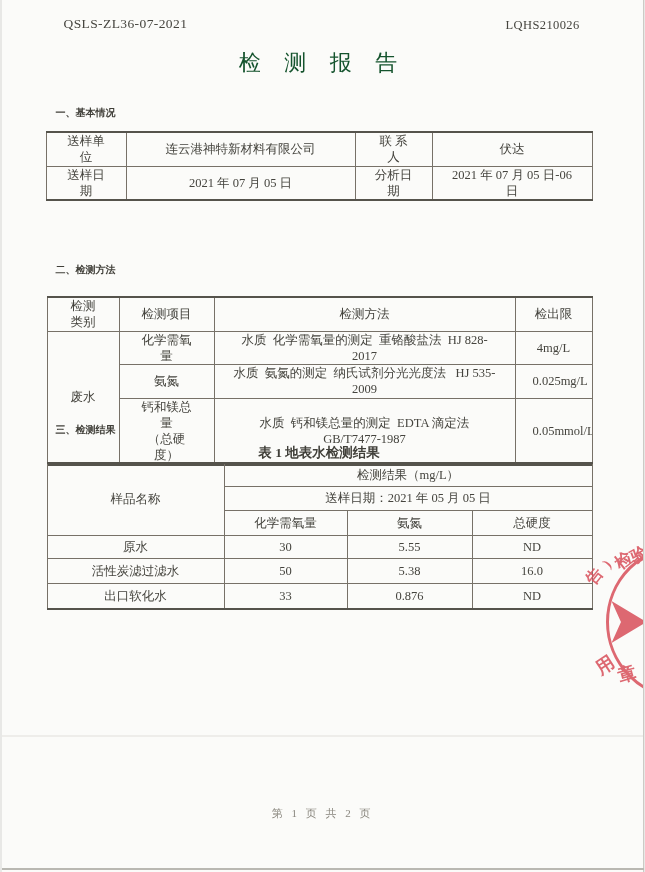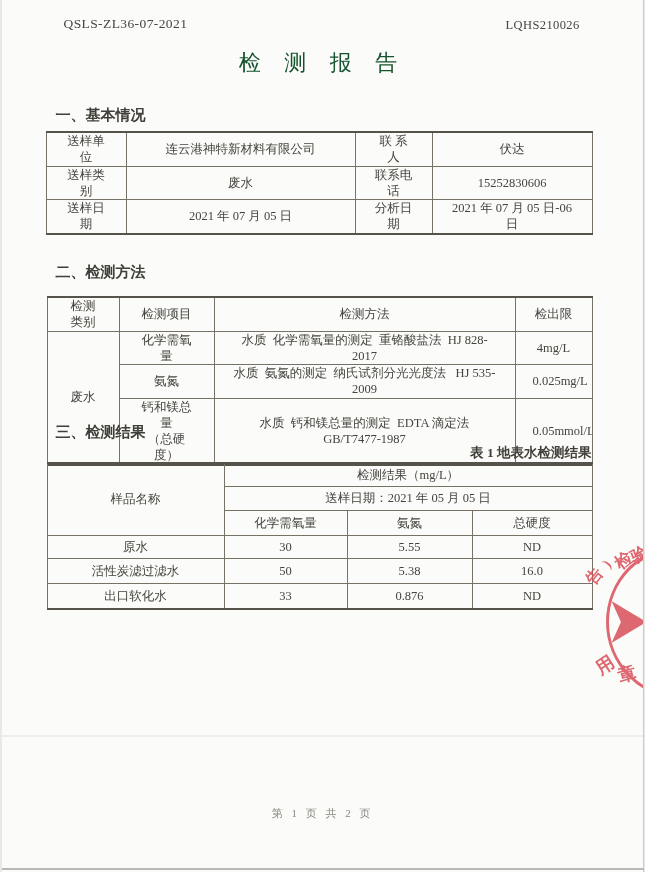--- a/index.html
+++ b/index.html
@@ -9,25 +9,25 @@
     font-family:"Liberation Serif","DejaVu Serif",serif;color:#45443e;
   }
   .scan-streak{position:absolute;left:0;width:100%;height:2px;background:rgba(160,158,150,.14);}
   .edge-right{position:absolute;top:0;left:641px;width:1px;height:100%;background:#cccbc6;}
   .edge-bottom{position:absolute;left:0;top:868px;width:100%;height:2px;background:#b9b8b2;}
 
   .doc-code{position:absolute;left:62px;top:16px;font-size:13.5px;letter-spacing:.4px;}
   .report-no{position:absolute;left:504px;top:18px;font-size:12.5px;letter-spacing:.4px;}
   .title{position:absolute;left:0;top:48px;width:100%;text-align:center;
          font-size:22px;letter-spacing:9px;color:#14532d;}
-  .sec-heading{position:absolute;left:54px;font-size:15px;font-weight:bold;color:#403f39;font-family:Liberation Serif, serif;}
+  .sec-heading{position:absolute;left:54px;font-size:10px;font-weight:bold;color:#403f39;font-family:Liberation Serif, serif;}
   #sec1-h{top:106px;}
   #sec2-h{top:263px;}
   #sec3-h{top:423px;}
-  .tbl-caption{position:absolute;left:45px;top:444px;width:545px;text-align:right;
+  .tbl-caption{position:absolute;left:45px;top:444px;width:545px;text-align:center;
                font-size:13.5px;font-weight:bold;color:#403f39;}
 
   table.rpt{position:absolute;border-collapse:collapse;table-layout:fixed;
             font-size:12.5px;color:#45443e;
             border:solid #55534c;border-width:2px 1px;}
   table.rpt td{border:1px solid #777168;padding:0 17px;text-align:center;
                overflow:hidden;white-space:pre-wrap;line-height:1.3;}
   td.val{text-align:left;padding-left:10px;}
   #table1{left:44px;top:131px;width:546px;}
   #table1 td{height:28px;}
@@ -64,26 +64,20 @@
         <col style="width:229px">
         <col style="width:77px">
         <col style="width:160px">
       </colgroup>
     <tbody>
         <tr>
       <td style="height:29px">送样单位</td>
       <td class="val">连云港神特新材料有限公司</td>
       <td>联 系 人</td>
       <td class="val">伏达</td>
-    </tr>
-    <tr>
-      <td>送样类别</td>
-      <td class="val">废水</td>
-      <td>联系电话</td>
-      <td class="val">15252830606</td>
     </tr>
     <tr>
       <td style="height:29px">送样日期</td>
       <td class="val">2021 年 07 月 05 日</td>
       <td>分析日期</td>
       <td class="val">2021 年 07 月 05 日-06 日</td>
     </tr>
   </tbody>
     </table>
 

